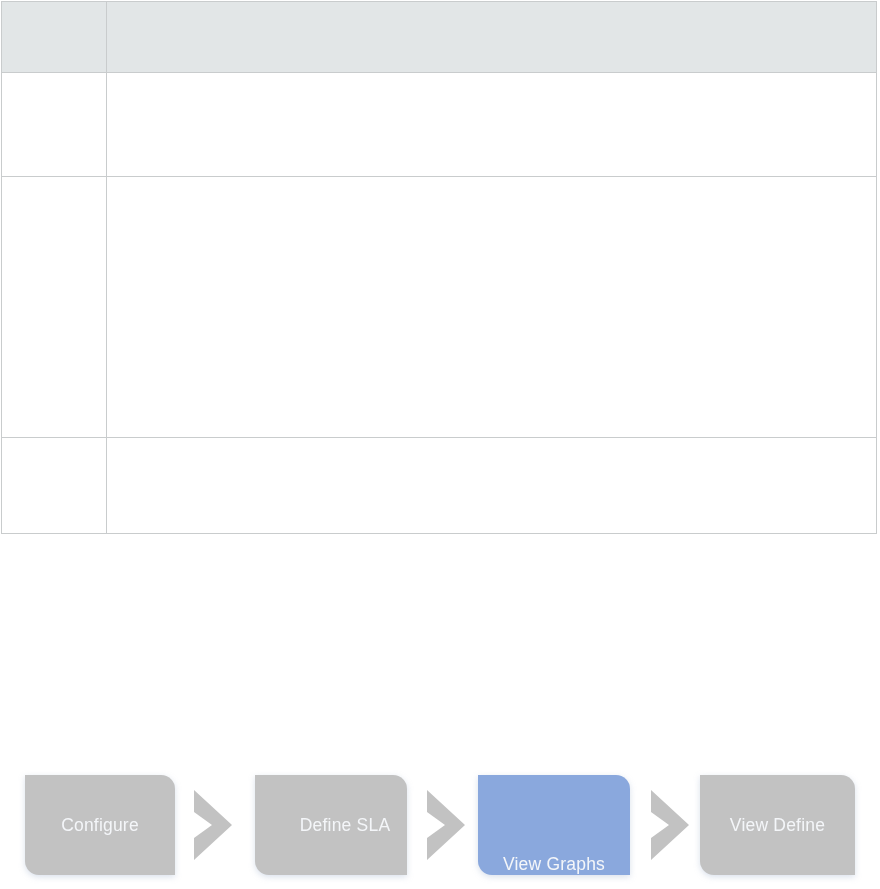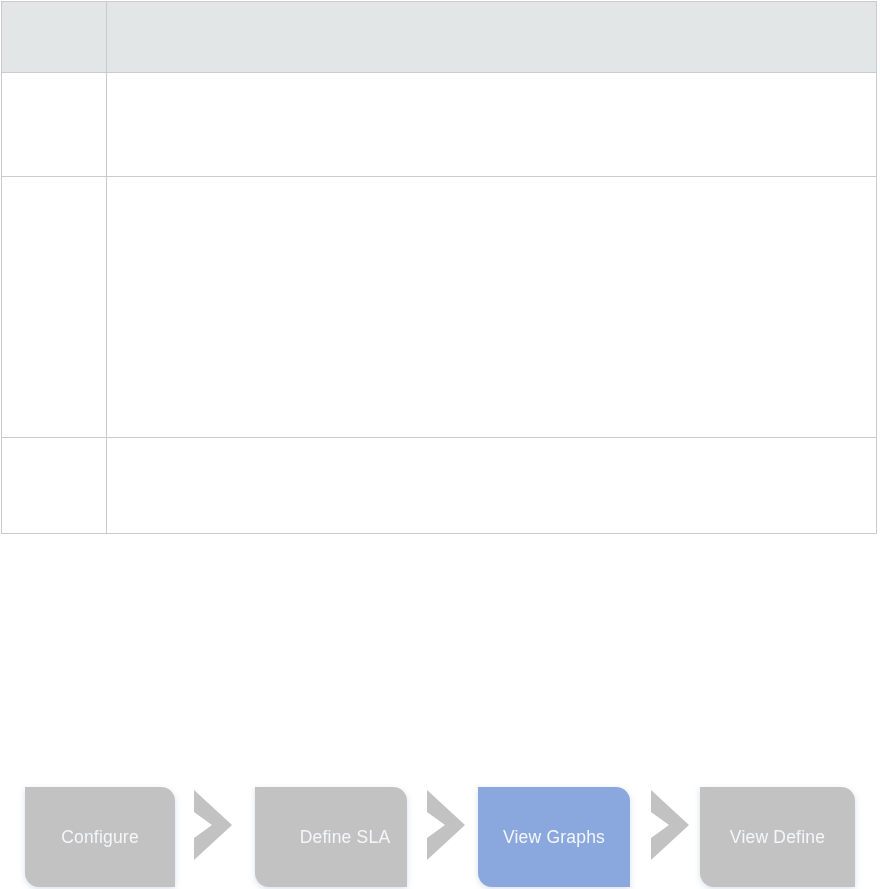--- a/index.html
+++ b/index.html
@@ -55,21 +55,21 @@
   
   .flow {
     position: absolute;
     left: 0;
     top: 770px;
     width: 880px;
     height: 115px;
   }
   .flow-step {
     position: absolute;
-    top: 17px;
+    top: 5px;
     height: 100px;
     display: flex;
     align-items: center;
     justify-content: center;
     box-sizing: border-box;
     border-radius: 0 14px 0 14px;
     background: #c2c2c2;
     color: #ffffff;
     font-size: 17.5px;
     letter-spacing: 0.2px;
@@ -92,21 +92,21 @@
     height: 74px;
     display: block;
   }
   .flow-arrow svg { display: block; }
 
   
   .step-0  { left: 25px;  width: 150px; }
   .arrow-0 { left: 190px; }
   .step-1  { left: 255px; width: 152px; padding-left: 28px; }
   .arrow-1 { left: 423px; }
-  .step-2  { left: 478px; width: 152px; }
+  .step-2  { left: 478px; width: 152px; align-items: flex-end; }
   .arrow-2 { left: 647px; }
   .step-3  { left: 700px; width: 155px; }
 </style>
 </head>
 <body>
 
 <table class="doc-table">
   <thead>
     <tr>
       <th class="col-narrow">

